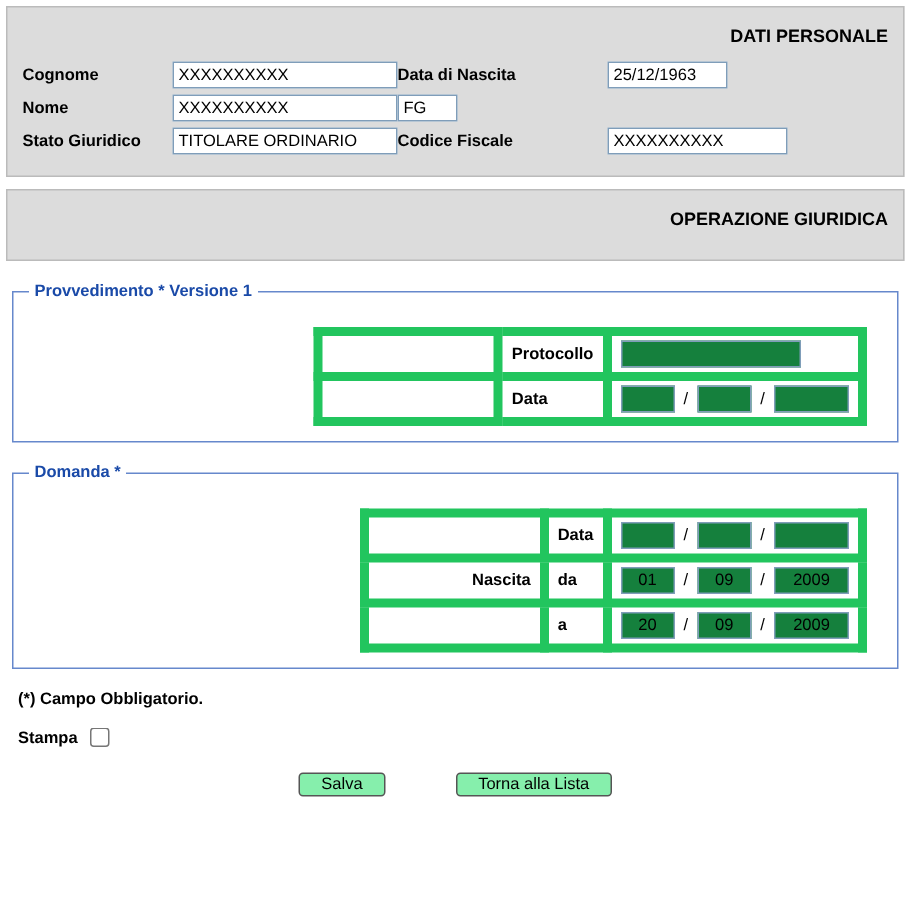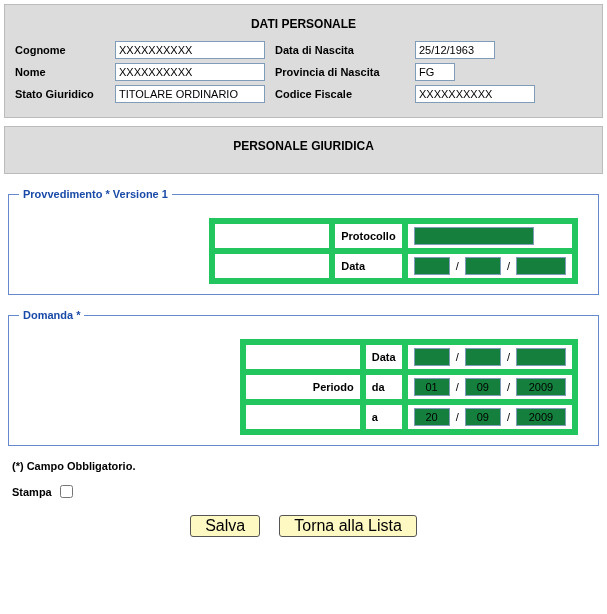--- a/index.html
+++ b/index.html
@@ -12,29 +12,29 @@
     color: #000;
     width: 607px;
   }
   .panel {
     background: #dcdcdc;
     border: 1px solid #bbb;
     margin-bottom: 8px;
     padding: 6px 10px 10px 10px;
   }
   .panel-title {
-    text-align: center;
+    text-align: right;
     font-weight: bold;
     font-size: 12px;
     padding: 6px 0 10px 0;
   }
   .row { display: flex; align-items: center; margin-bottom: 4px; }
   .lbl { font-weight: bold; font-size: 11px; }
   .lbl.w1 { width: 100px; }
-  .lbl.pair { width: 140px; margin-left: 10px; }
+  .lbl.pair { width: 140px; }
   .lbl.cat { width: 80px; }
   input.text {
     font-family: Verdana, Arial, sans-serif;
     font-size: 11px;
     border: 1px solid #7f9db9;
     height: 18px;
     padding: 1px 3px;
     background: #15803d;
   }
   input.ro { background: #fff; }
@@ -72,60 +72,59 @@
     vertical-align: middle;
   }
   table.grid td.cell-input { font-weight: normal; }
   .slash { margin: 0 3px; }
   .note { font-weight: bold; margin: 14px 4px 10px 8px; }
   .stampa-row { font-weight: bold; margin: 6px 4px 14px 8px; display:flex; align-items:center; }
   .stampa-row input { margin-left: 8px; }
   .btnrow { text-align: center; margin: 6px 0; }
   button.btn {
     font-family: Verdana, Arial, sans-serif;
-    font-size: 16px;
+    font-size: 11px;
     border: 1px solid #555;
-    background: #fef9c3;
+    background: #86efac;
     padding: 1px 14px;
     border-radius: 3px;
     cursor: pointer;
-    margin: 0 8px;
+    margin: 0 22px;
   }
   .spacer-col { width: 120px; }
 </style>
 </head>
 <body>
 
 <div class="panel">
   <div class="panel-title">DATI PERSONALE</div>
 
   <div class="row">
     <span class="lbl w1">Cognome</span>
     <input class="text ro w-md" value="XXXXXXXXXX" style="">
     <span class="lbl pair">Data di Nascita</span>
     <input class="text ro w-date" value="25/12/1963" style="">
   </div>
 
   <div class="row">
     <span class="lbl w1">Nome</span>
     <input class="text ro w-md" value="XXXXXXXXXX" style="">
-    <span class="lbl pair">Provincia di Nascita</span>
     <input class="text ro w-prov" value="FG" style="">
   </div>
 
   <div class="row">
     <span class="lbl w1">Stato Giuridico</span>
     <input class="text ro w-md" value="TITOLARE ORDINARIO" style="">
     <span class="lbl pair">Codice Fiscale</span>
     <input class="text ro w-sm" value="XXXXXXXXXX" style="">
   </div>
 </div>
 
 <div class="panel">
-  <div class="panel-title">PERSONALE GIURIDICA</div>
+  <div class="panel-title">OPERAZIONE GIURIDICA</div>
 
 </div>
 
 <fieldset>
   <legend>Provvedimento * Versione 1</legend>
   <table class="grid">
     <tbody>
         <tr>
       <td class="spacer-col"></td>
       <td>Protocollo</td>
@@ -157,21 +156,21 @@
       <td>Data</td>
       <td class="cell-input">
         <input class="text w-tiny" value="" style="">
         <span class="slash">/</span>
         <input class="text w-tiny" value="" style="">
         <span class="slash">/</span>
         <input class="text w-yr" value="" style="">
       </td>
     </tr>
     <tr>
-      <td style="text-align:right">Periodo</td>
+      <td style="text-align:right">Nascita</td>
       <td>da</td>
       <td class="cell-input">
         <input class="text w-tiny" value="01" style="">
         <span class="slash">/</span>
         <input class="text w-tiny" value="09" style="">
         <span class="slash">/</span>
         <input class="text w-yr" value="2009" style="">
       </td>
     </tr>
     <tr>

